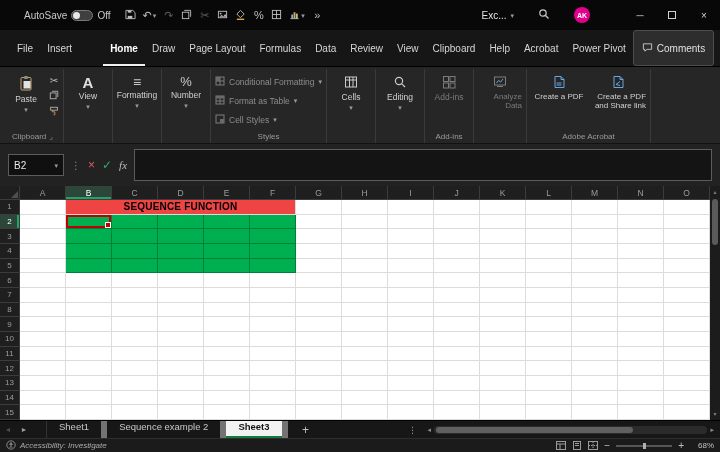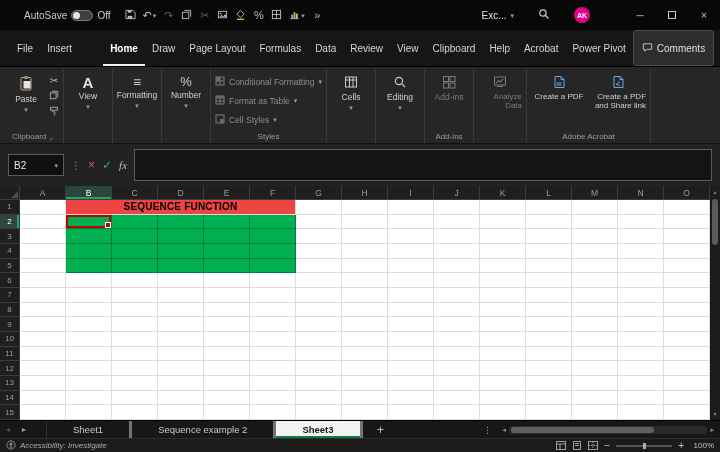--- a/index.html
+++ b/index.html
@@ -76,21 +76,21 @@
   .dcell.sel::after{content:"";position:absolute;right:0;bottom:0;width:4px;height:4px;background:var(--sel-color,#C00000);border:1px solid #fff;z-index:2;}
   .vscroll{width:10px;background:#1c1c1c;display:flex;flex-direction:column;align-items:center;padding:2px 0;}
   .varrow{color:#7c7c7c;font-size:6px;line-height:8px;}
   .vthumb{width:6px;height:46px;background:#5a5a5a;border-radius:3px;margin-top:3px;}
   .varrow.bottom{margin-top:auto;}
 
   
   .tabbar{flex:0 0 18px;background:#171717;display:flex;align-items:stretch;border-top:1px solid #000;font-size:9.5px;color:#c9c9c9;}
   .tnav{width:16px;display:flex;align-items:center;justify-content:center;font-size:7px;color:#9a9a9a;}
   .tnav.dim{opacity:.4;}
-  .stab{padding:0 26px;display:flex;align-items:center;border-right:3px solid #737373;white-space:nowrap;}
+  .stab{padding:0 12px;display:flex;align-items:flex-start;border-right:6px solid #737373;white-space:nowrap;}
   .stab:first-of-type{border-left:1px solid #333;margin-left:14px;}
   .stab.active{background:#f2f2f2;color:#141414;font-weight:bold;box-shadow:inset 0 -2px 0 #107C41;}
   .tadd{width:20px;display:flex;align-items:center;justify-content:center;font-size:12px;color:#c0c0c0;margin-left:8px;}
   .tdots{display:flex;align-items:center;justify-content:center;width:18px;margin-left:88px;color:#9a9a9a;font-size:9px;}
   .hscroll{flex:1;display:flex;align-items:center;gap:3px;margin:0 6px;}
   .harrow{color:#8a8a8a;font-size:7px;}
   .htrack{flex:1;height:8px;background:#2b2b2b;border-radius:4px;position:relative;}
   .hthumb{position:absolute;left:2px;top:1px;height:6px;width:72%;background:#606060;border-radius:3px;}
 
   
@@ -730,17 +730,17 @@
           <svg width="10" height="9" viewBox="0 0 10 9">
             <rect x="0.5" y="0.5" width="9" height="8" fill="none" stroke="#9b9b9b"></rect>
             <path d="M5 0.5v8M0.5 4.5h9" stroke="#9b9b9b" stroke-dasharray="1.5 1"></path>
           </svg>
         </span>
       <span class="zbtn">−</span>
       <div class="ztrack">
           <div class="zthumb"></div>
         </div>
       <span class="zbtn">+</span>
-      <span class="zpct">100%</span>
+      <span class="zpct">68%</span>
     </div>
   </div>
 
 </div>
 
 </body></html>

